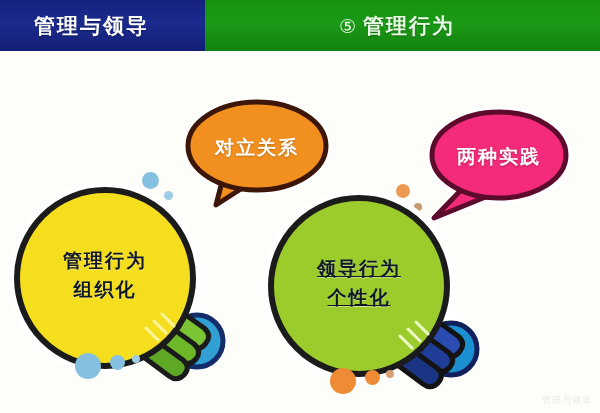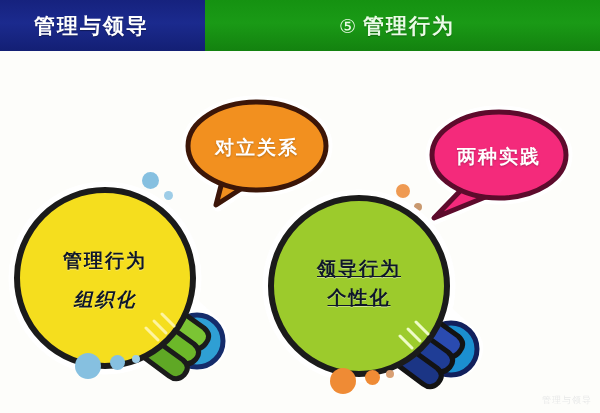--- a/index.html
+++ b/index.html
@@ -151,21 +151,21 @@
       <circle cx="97" cy="100" r="88" fill="#f5de1e" stroke="#1b1b1b" stroke-width="6"></circle>
 
       <g stroke="#fff6a8" stroke-width="3" stroke-linecap="round" opacity="0.95">
         <line x1="138" y1="150" x2="150" y2="162"></line>
         <line x1="146" y1="143" x2="158" y2="155"></line>
         <line x1="154" y1="136" x2="166" y2="148"></line>
       </g>
     </svg>
     <div class="bulb-label" style="left:0; top:213px; width:194px; transform:translateY(-145px);">
       <span>管理行为</span>
-      <span class="l2" style="margin-top:10px;font-style:italic;">组织化</span>
+      <span class="l2" style="">组织化</span>
     </div>
   </div>
 
   <div class="bulb" style="left:262px; top:186px; width:240px; height:205px;">
     <svg class="bulb-svg" width="240" height="205" viewBox="0 0 240 205">
       <g>
         <path d="M175 118 L206 146 Q221 160 209 176 Q197 192 180 180 L150 155 Z" fill="#ffffff" stroke="#ffffff" stroke-width="14" stroke-linejoin="round"></path>
         <circle cx="97" cy="100" r="90" fill="#ffffff" stroke="#ffffff" stroke-width="13"></circle>
       </g>
       <g>

